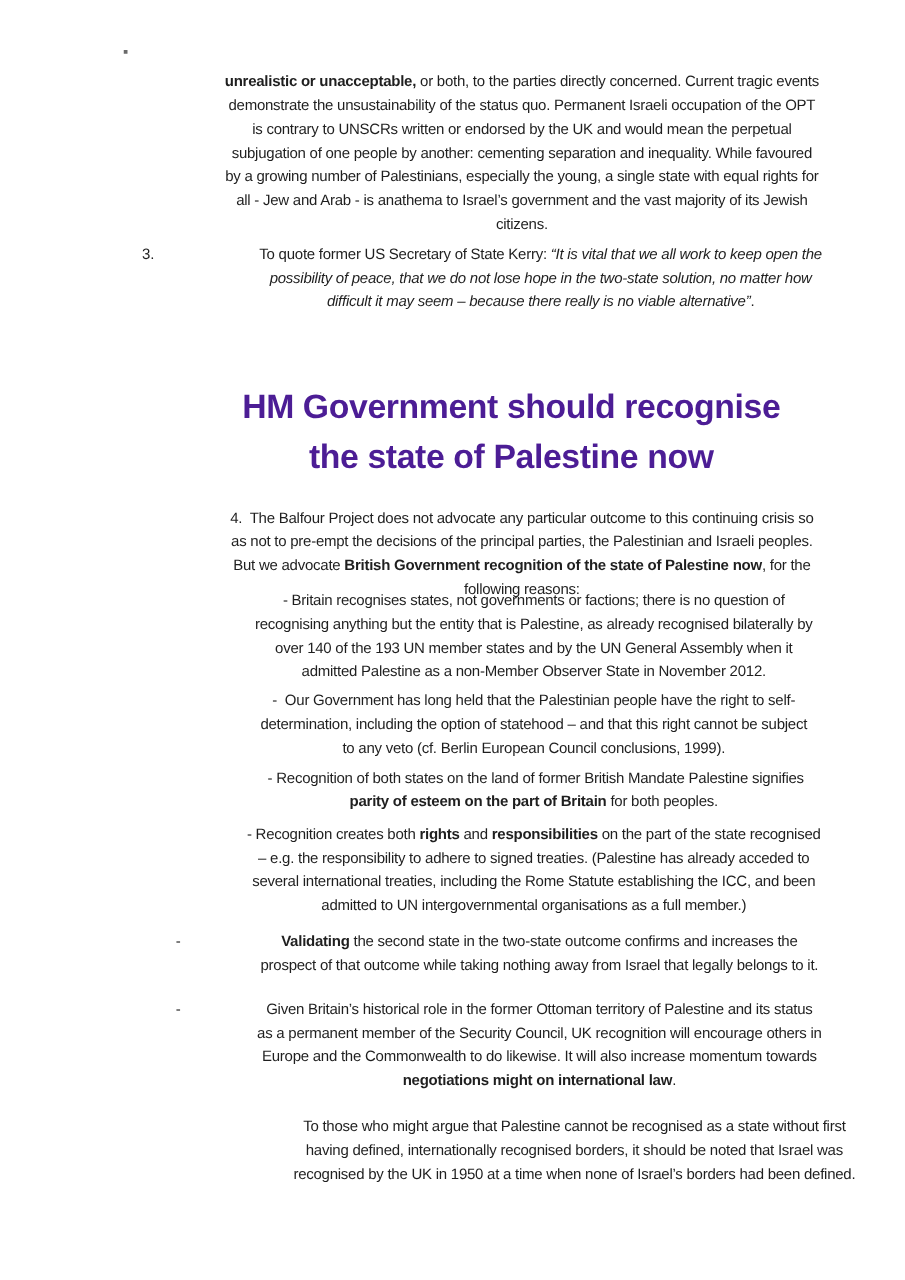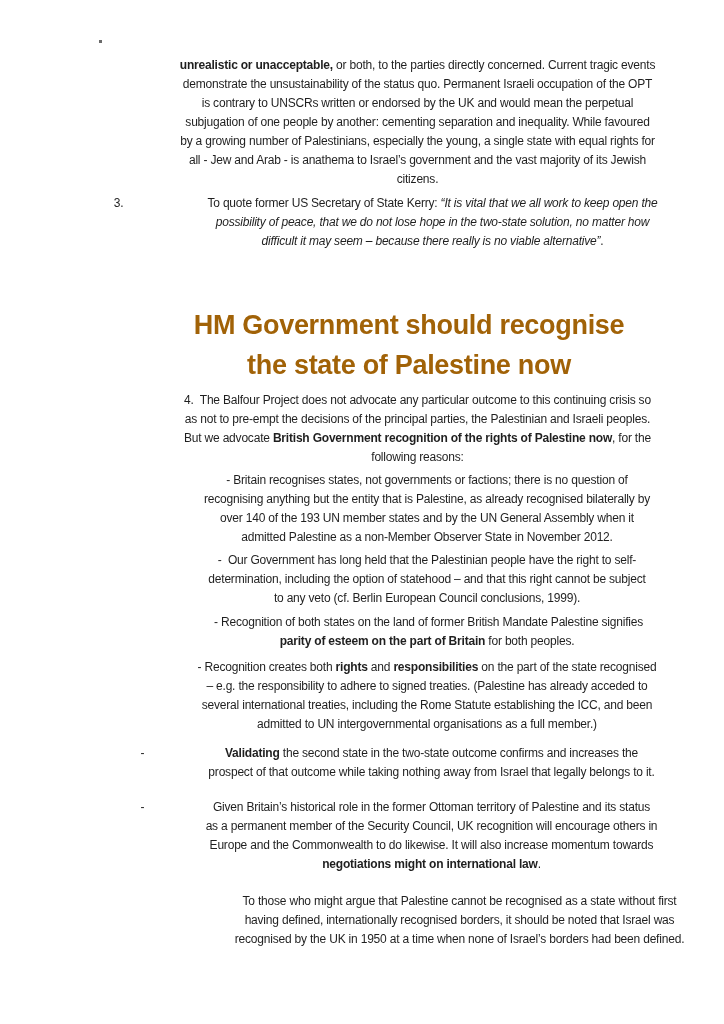--- a/index.html
+++ b/index.html
@@ -46,25 +46,25 @@
   .item-3 .marker { flex: 0 0 23px; white-space: pre; }
   .item-3 .body { flex: 1 1 auto; margin-left: 30px; }
 
   .doc-heading {
     position: absolute;
     left: 129px; top: 287px; width: 560px;
     font-size: 27px;
     line-height: 40px;
     font-weight: 700;
     letter-spacing: -0.3px;
-    color: #a16207;
+    color: #4c1d95;
     white-space: pre-line;
   }
 
-  .para-4 { left: 130px; top: 391px; width: 575px; }
+  .para-4 { left: 130px; top: 405px; width: 575px; }
 
   .sub-bullet { left: 146px; width: 562px; }
   .sub-bullet-1 { top: 471px; }
   .sub-bullet-2 { top: 551px; }
   .sub-bullet-3 { top: 613px; }
   .sub-bullet-4 { top: 658px; }
 
   .dash-bullet {
     left: 130px; width: 578px;
     display: flex; align-items: flex-start;
@@ -96,21 +96,21 @@
     <span class="body runs"><span>To quote former US Secretary of State Kerry: </span><span class="i">“It is vital that we all work to keep open the
 possibility of peace, that we do not lose hope in the two-state solution, no matter how
 difficult it may seem – because there really is no viable alternative”</span><span>.</span></span>
   </div>
 
   <h1 class="doc-heading">HM Government should recognise
 the state of Palestine now</h1>
 
   <div class="block para-4 runs"><span>4.&nbsp; The Balfour Project does not advocate any particular outcome to this continuing crisis so
 as not to pre-empt the decisions of the principal parties, the Palestinian and Israeli peoples.
-But we advocate </span><span class="b">British Government recognition of the rights of Palestine now</span><span>, for the
+But we advocate </span><span class="b">British Government recognition of the state of Palestine now</span><span>, for the
 following reasons:</span></div>
 
   <div class="block sub-bullet sub-bullet-1 runs"><span>- Britain recognises states, not governments or factions; there is no question of
 recognising anything but the entity that is Palestine, as already recognised bilaterally by
 over 140 of the 193 UN member states and by the UN General Assembly when it
 admitted Palestine as a non-Member Observer State in November 2012.</span></div>
 
   <div class="block sub-bullet sub-bullet-2 runs"><span>-&nbsp; Our Government has long held that the Palestinian people have the right to self-
 determination, including the option of statehood – and that this right cannot be subject
 to any veto (cf. Berlin European Council conclusions, 1999).</span></div>

